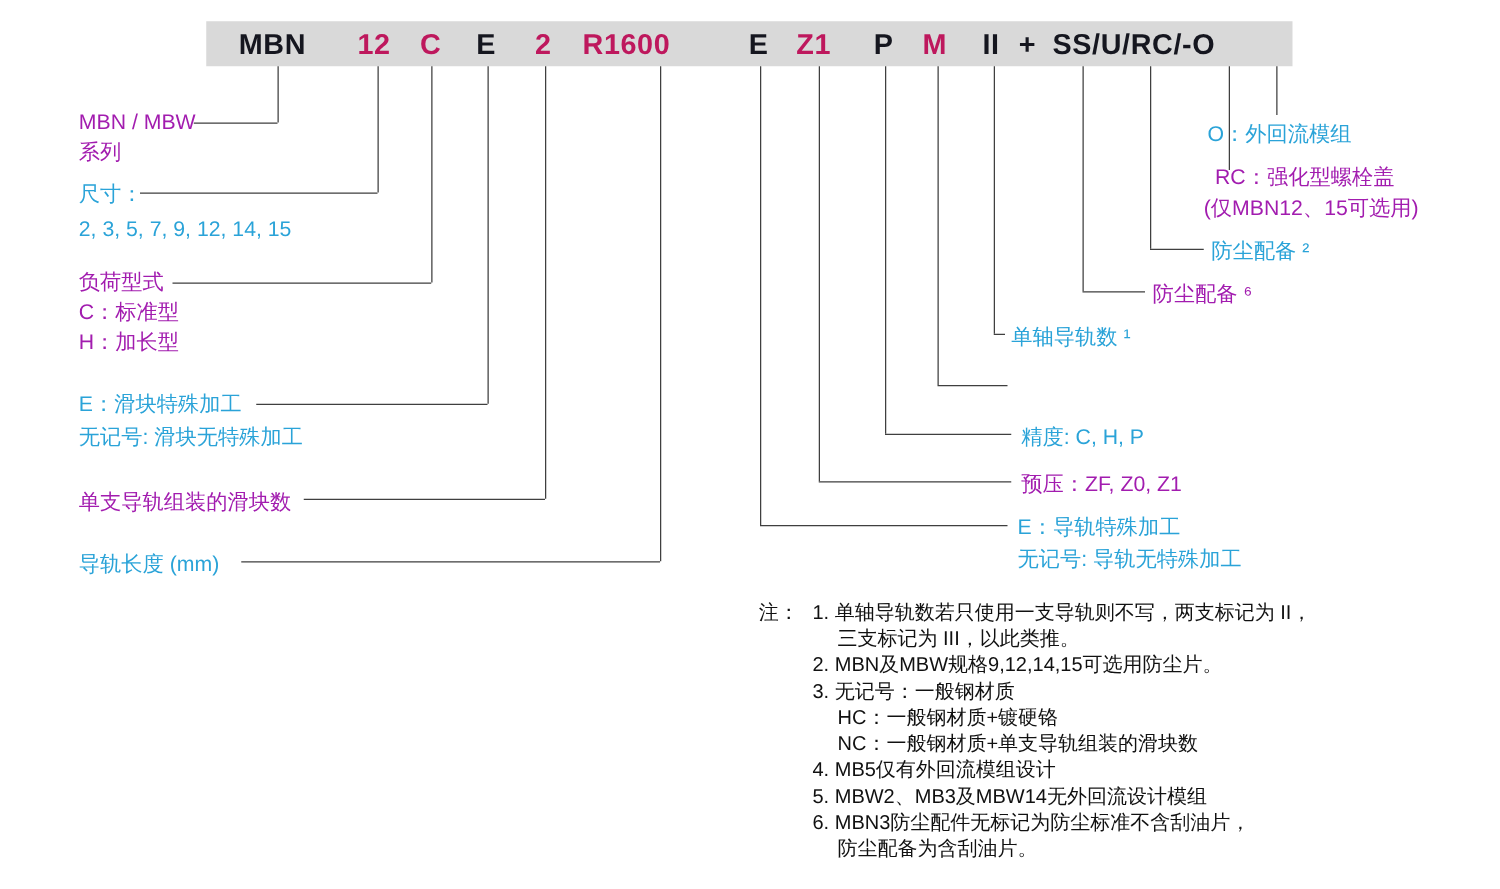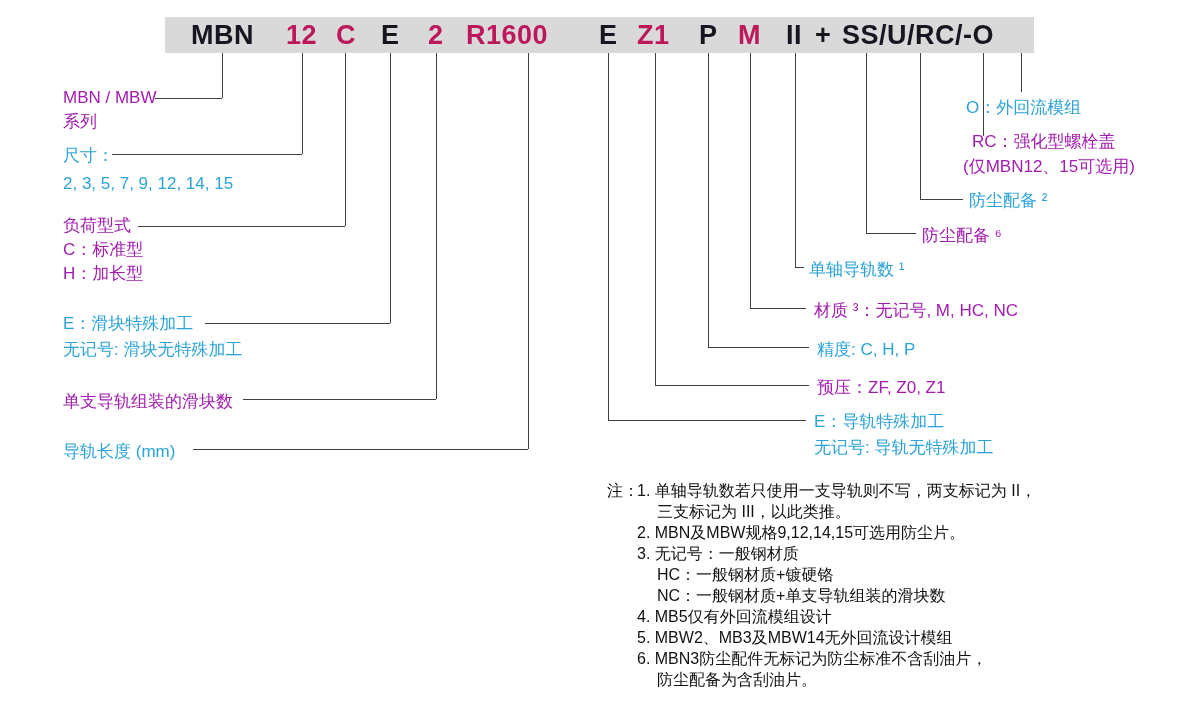--- a/index.html
+++ b/index.html
@@ -8,34 +8,34 @@
     position:relative; width:1200px; height:711px; background:#ffffff;
     font-family:"Liberation Sans","DejaVu Sans",sans-serif; overflow:hidden;
     color:#1a1a1a;
   }
   .bar {
     position:absolute; left:165px; top:17px; width:869px; height:36px;
     background:#d9d9d9;
   }
   .seg {
     position:absolute; top:17px; height:44px; line-height:36px;
-    font-size:27px; font-weight:bold; letter-spacing:0.5px; white-space:nowrap;
+    font-size:23px; font-weight:bold; letter-spacing:0.5px; white-space:nowrap;
   }
   .seg.dark { color:#15161f; }
   .seg.blue { color:#be185d; }
 
   .vline { position:absolute; width:1px; background:#3f3f3f; }
   .hline { position:absolute; height:1px; background:#3f3f3f; }
 
   .lbl { position:absolute; font-size:17px; line-height:25px; white-space:nowrap; color:#a21caf; }
   .lbl.blue { color:#2aa3d8; }
 
   .notes { position:absolute; left:607px; top:480px; font-size:16px; color:#111; }
   .notes-prefix { position:absolute; left:0; top:0; line-height:21px; }
-  .notes-lines { margin-left:30px; }
+  .notes-lines { margin-left:43px; }
   .nline { line-height:21px; white-space:nowrap; }
   .nline.ind { margin-left:20px; }
 </style>
 </head>
 <body>
 
 <div class="canvas">
 
   <div class="bar"></div>
 
@@ -126,23 +126,20 @@
   </div>
 
   <div class="lbl" style="left:922px; top:223px">
     <div>防尘配备 ⁶</div>
   </div>
 
   <div class="lbl blue" style="left:809px; top:257px">
     <div>单轴导轨数 ¹</div>
   </div>
 
-  <div class="lbl" style="left:814px; top:298px">
-    <div>材质 ³：无记号, M, HC, NC</div>
-  </div>
 
   <div class="lbl blue" style="left:817px; top:337px">
     <div>精度: C, H, P</div>
   </div>
 
   <div class="lbl" style="left:817px; top:375px">
     <div>预压：ZF, Z0, Z1</div>
   </div>
 
   <div class="lbl blue" style="left:814px; top:409px; line-height:26px">

